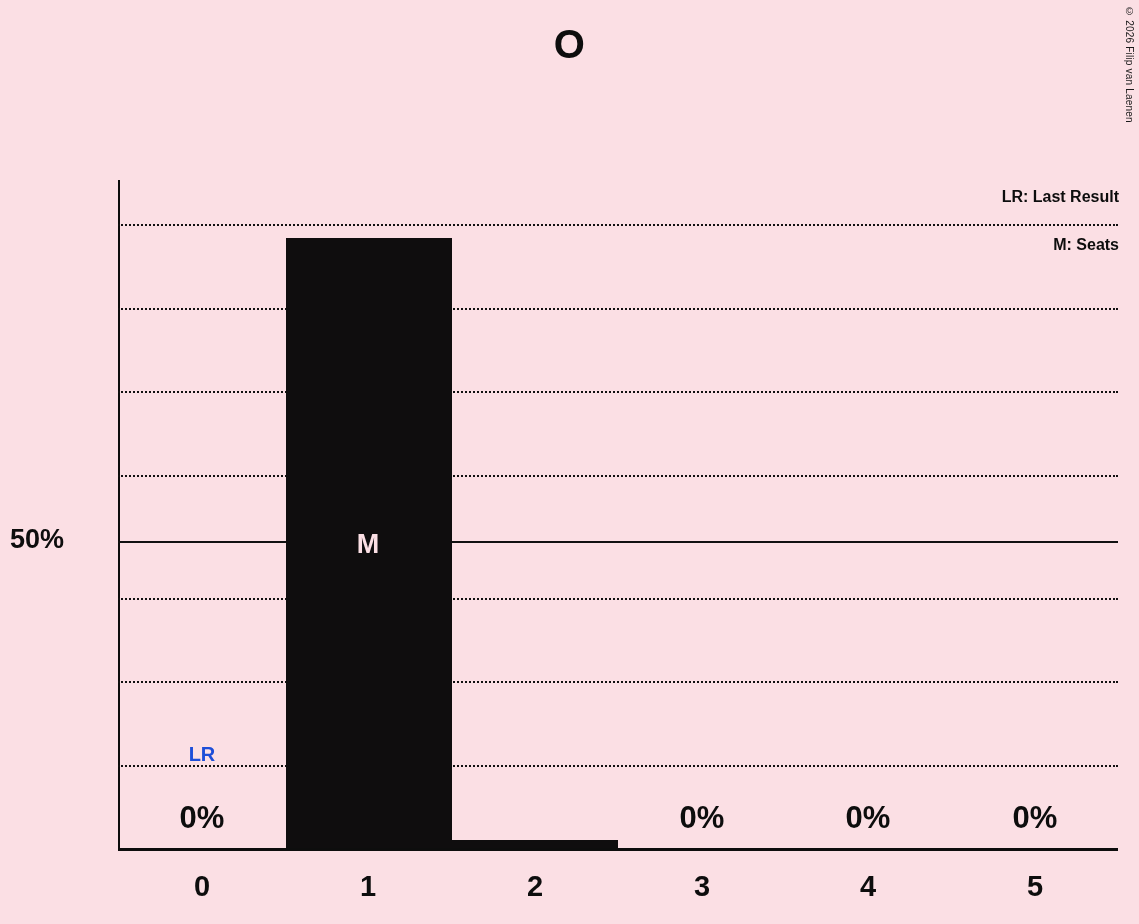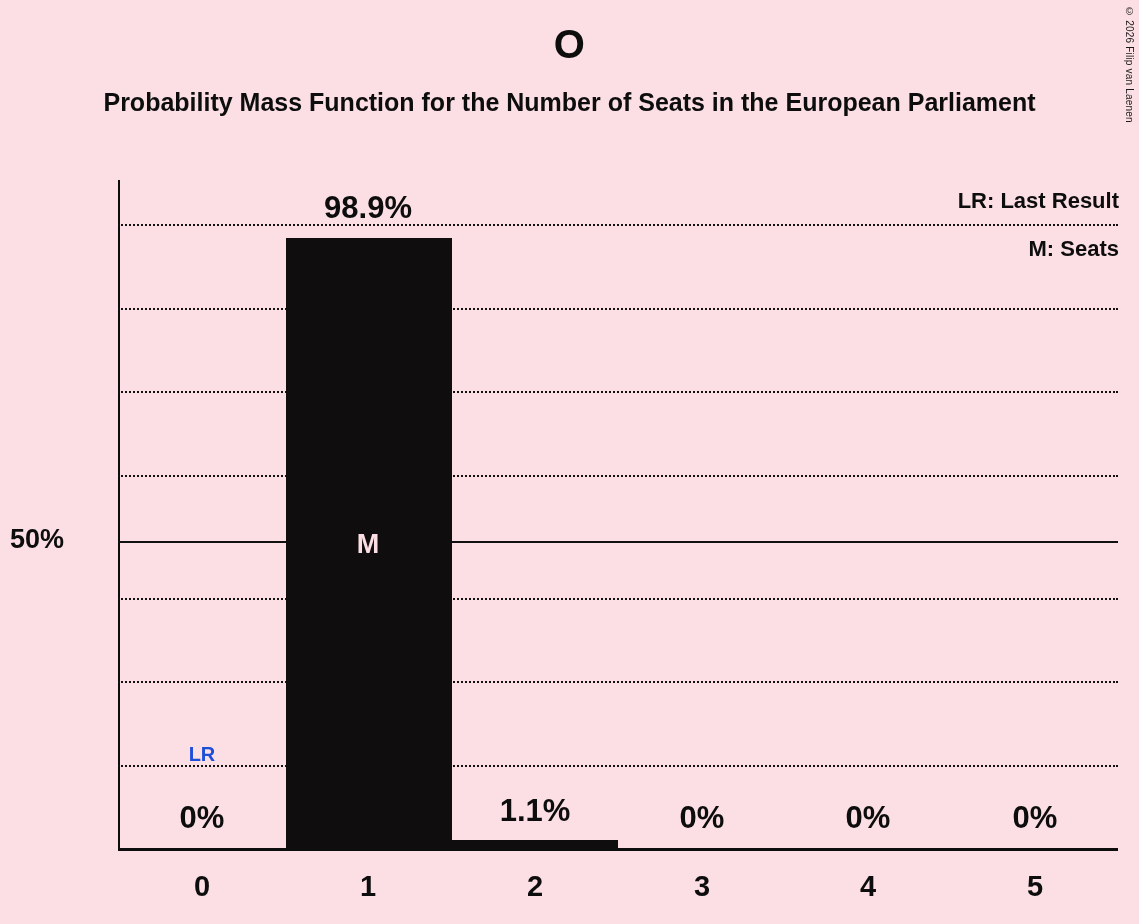--- a/index.html
+++ b/index.html
@@ -96,21 +96,21 @@
   .ylabel {
     position: absolute;
     font-size: 27px;
     font-weight: bold;
     text-align: left;
     width: 100px;
   }
   .legend {
     position: absolute;
     right: 20px;
-    font-size: 22px;
+    font-size: 16px;
     font-weight: bold;
     text-align: right;
   }
   .legend-lr { top: 188px; }
   .legend-m  { top: 236px; }
   .bar {
     position: absolute;
     background: #0f0d0e;
     bottom: 0;
   }
@@ -144,21 +144,20 @@
   }
 </style>
 </head>
 <body>
 
 <div class="chart-root">
 
   <div class="copyright">© 2026 Filip van Laenen</div>
 
   <div class="chart-title">O</div>
-  <div class="chart-subtitle-1">Probability Mass Function for the Number of Seats in the European Parliament</div>
 
   <div class="legend legend-lr">LR: Last Result</div>
   <div class="legend legend-m">M: Seats</div>
 
   <div class="axis-vertical"></div>
   <div class="axis-horizontal"></div>
 
   <div class="ylabel" style="left: 10px; top: 524px;">50%</div>
 
   <div class="plot">
@@ -174,22 +173,20 @@
 
     <div class="bar" style="left: 1px; width: 166px; height: 0px;"></div>
     <div class="bar" style="left: 167.6px; width: 166px; height: 610px;"></div>
     <div class="bar" style="left: 334.3px; width: 166px; height: 8px;"></div>
     <div class="bar" style="left: 501px; width: 166px; height: 0px;"></div>
     <div class="bar" style="left: 667.6px; width: 166px; height: 0px;"></div>
     <div class="bar" style="left: 834.3px; width: 166px; height: 0px;"></div>
   </div>
 
   <div class="bar-value" style="left: 119px; top: 800px; width: 166px;">0%</div>
-  <div class="bar-value" style="left: 285px; top: 190px; width: 166px;">98.9%</div>
-  <div class="bar-value" style="left: 452px; top: 793px; width: 166px;">1.1%</div>
   <div class="bar-value" style="left: 619px; top: 800px; width: 166px;">0%</div>
   <div class="bar-value" style="left: 785px; top: 800px; width: 166px;">0%</div>
   <div class="bar-value" style="left: 952px; top: 800px; width: 166px;">0%</div>
 
   <div class="bar-marker-m" style="left: 285px; top: 529px; width: 166px;">M</div>
   <div class="bar-marker-lr" style="left: 119px; top: 743px; width: 166px;">LR</div>
 
   <div class="xtick" style="left: 119px; width: 166px;">0</div>
   <div class="xtick" style="left: 285px; width: 166px;">1</div>
   <div class="xtick" style="left: 452px; width: 166px;">2</div>

